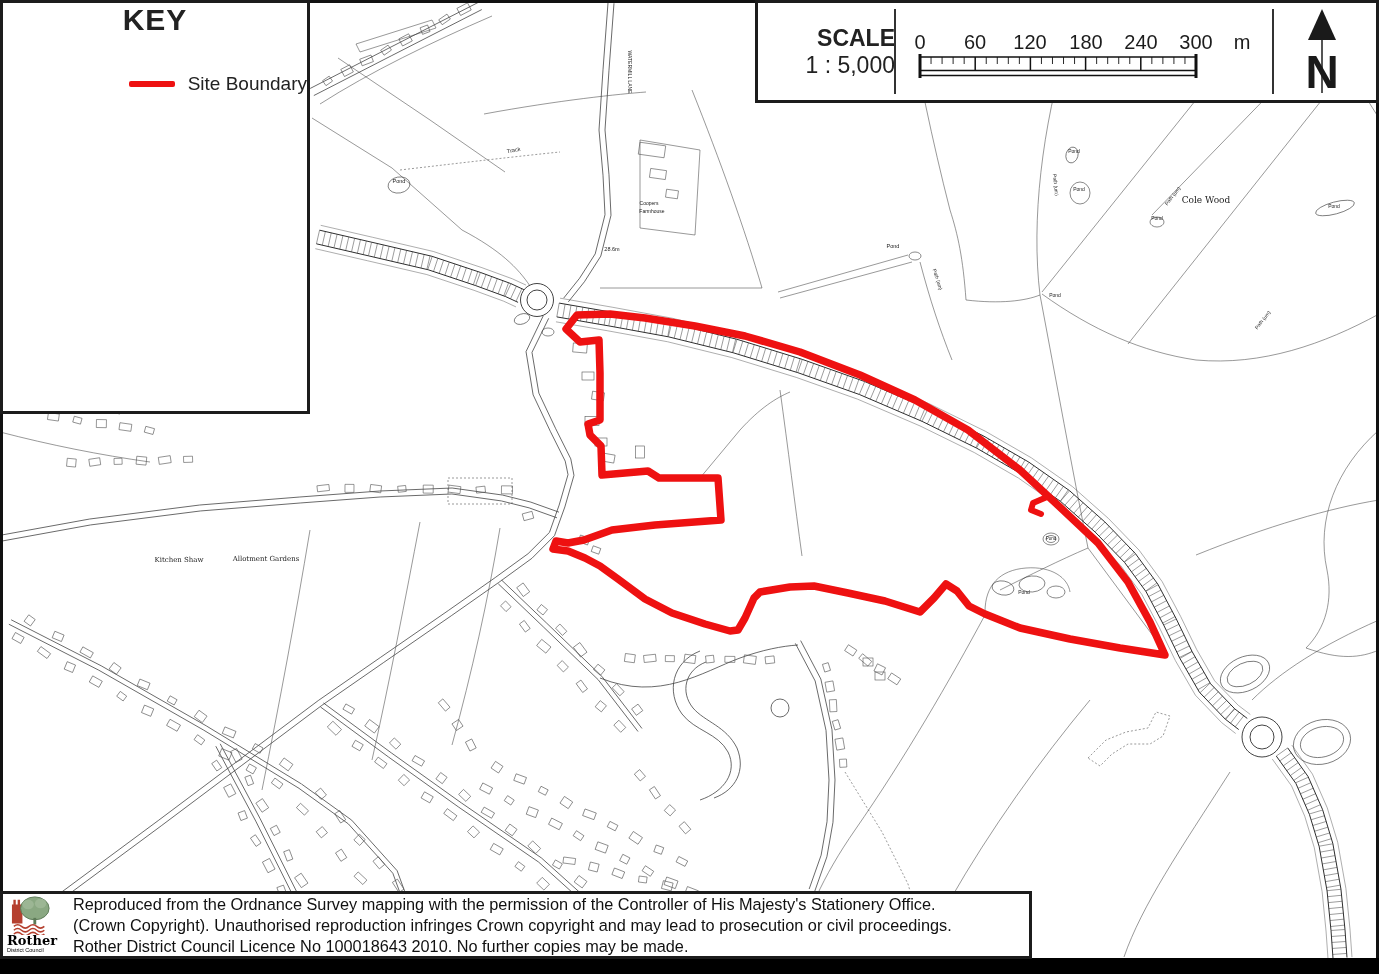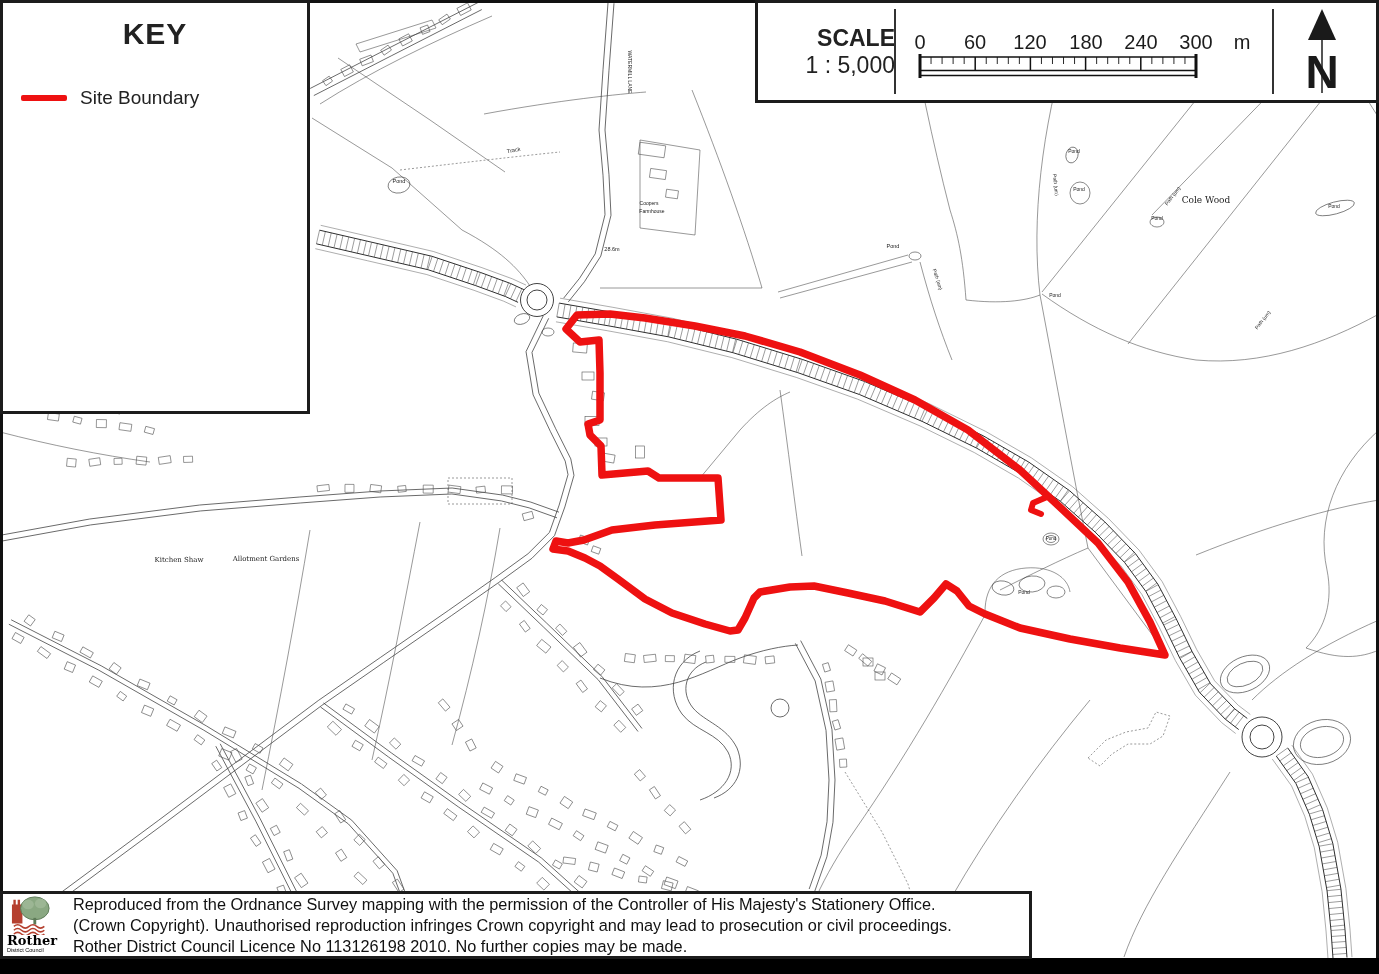--- a/index.html
+++ b/index.html
@@ -2,23 +2,23 @@
 <html><head>
 <meta charset="utf-8">
 <style>
   html,body{margin:0;padding:0;background:#888;}
   #stage{position:relative;width:1379px;height:974px;background:#fff;overflow:hidden;
          font-family:"Liberation Sans",sans-serif;}
   #map-svg{position:absolute;left:0;top:0;}
   .panel{position:absolute;background:#fff;border:3px solid #1c1c1c;box-sizing:border-box;}
   
   #key-panel{left:0;top:0;width:310px;height:414px;}
-  #key-title{text-align:center;margin-top:14px;font-size:30px;font-weight:bold;
+  #key-title{text-align:center;font-size:30px;font-weight:bold;
              letter-spacing:1px;color:#222;}
-  .key-item{display:flex;align-items:center;margin:36px 0 0 18px;}
+  .key-item{display:flex;align-items:center;margin:36px 0 0 18px;justify-content:flex-end;}
   .key-swatch{width:46px;height:6px;border-radius:2px;}
   .key-label{margin-left:13px;font-size:19px;color:#222;}
   
   #scale-panel{left:755px;top:0;width:624px;height:103px;}
   #scale-text{position:absolute;left:0;top:0;width:137px;height:97px;display:flex;
               flex-direction:column;justify-content:center;align-items:flex-end;color:#222;}
   #scale-word{font-size:23px;font-weight:bold;}
   #scale-ratio{font-size:23px;}
   #ruler-svg{position:absolute;left:0;top:0;}
   
@@ -650,17 +650,17 @@
         <path d="M7,33 q4,-3.5 8,0 q4,3.5 8,0 q4,-3.5 8,0 q4,3.5 8,0" fill="none" stroke="#b5402f" stroke-width="1.6"></path>
         <path d="M7,37 q4,-3.5 8,0 q4,3.5 8,0 q4,-3.5 8,0 q4,3.5 8,0" fill="none" stroke="#b5402f" stroke-width="1.6"></path>
         <path d="M7,41 q4,-3.5 8,0 q4,3.5 8,0 q4,-3.5 8,0 q4,3.5 8,0" fill="none" stroke="#b5402f" stroke-width="1.6"></path>
       </svg>
       <div id="logo-title">Rother</div>
       <div id="logo-sub">District Council</div>
     </div>
     <div id="copy-text">
       <div>Reproduced from the Ordnance Survey mapping with the permission of the Controller of His Majesty's Stationery Office.</div>
       <div>(Crown Copyright). Unauthorised reproduction infringes Crown copyright and may lead to prosecution or civil proceedings.</div>
-      <div>Rother District Council Licence No 113126198 2010. No further copies may be made.</div>
+      <div>Rother District Council Licence No 100018643 2010. No further copies may be made.</div>
     </div>
   </div>
 
 </div>
 
 </body></html>

